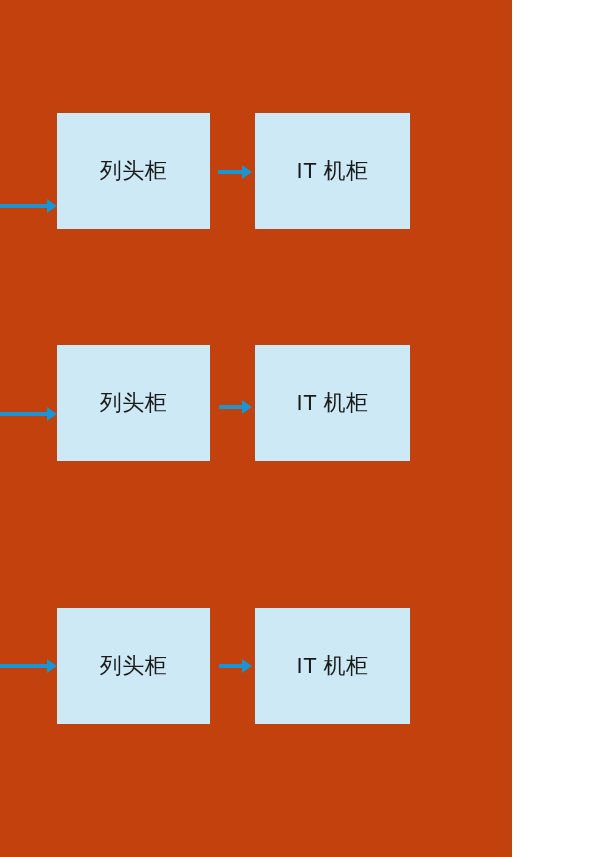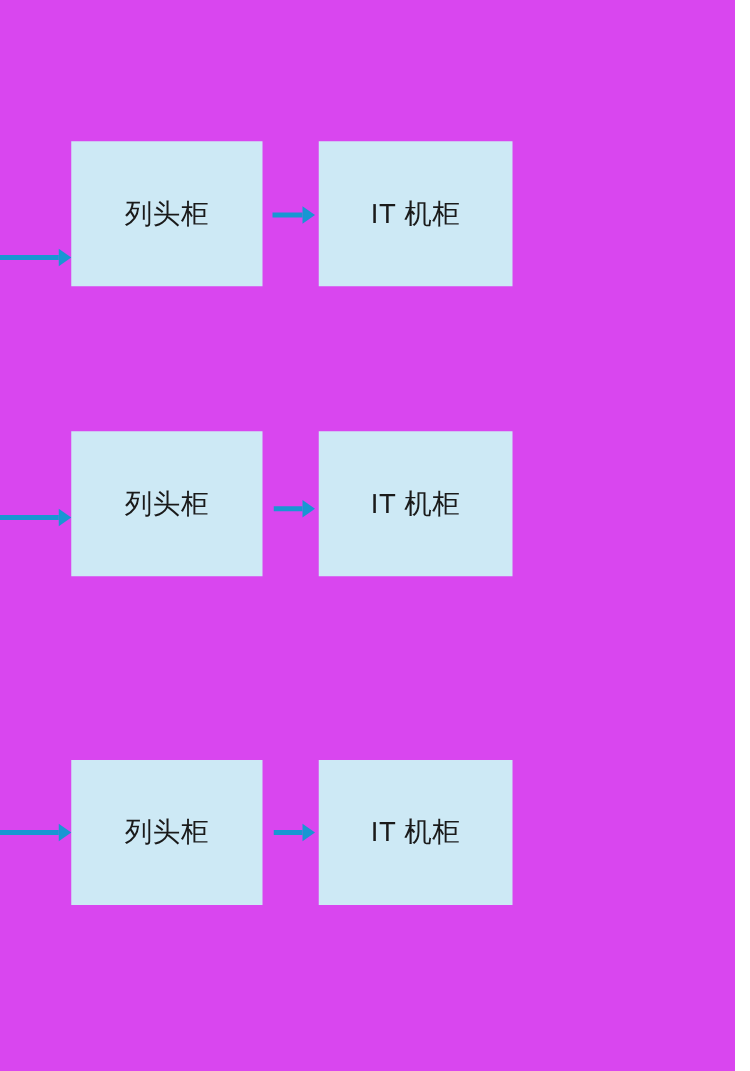--- a/index.html
+++ b/index.html
@@ -42,21 +42,21 @@
     pointer-events: none;
   }
   .arrow svg {
     display: block;
     overflow: visible;
   }
 </style>
 </head>
 <body>
 
-<div id="canvas" style="width: 588px; height: 857px; background: #d946ef;">
+<div id="canvas" style="width: 512px; height: 857px; background: #c2410c;">
     <div class="node-box" style="left: 57px; top: 113px; width: 153px; height: 116px; background: rgb(205, 233, 245);">
       <span class="node-label" style="color: rgb(26, 26, 26); font-size: 22px;">列头柜</span>
     </div>
     <div class="node-box" style="left: 255px; top: 113px; width: 155px; height: 116px; background: rgb(205, 233, 245);">
       <span class="node-label" style="color: rgb(26, 26, 26); font-size: 22px;">IT 机柜</span>
     </div>
     <div class="arrow" style="left: 0px; top: 197px; width: 57px;">
       <svg width="57" height="18" viewBox="0 0 57 18">
         <rect x="0" y="7" width="47" height="4" fill="#1896d3"></rect>
         <polygon points="47,2 57,9 47,16" fill="#1896d3"></polygon>

